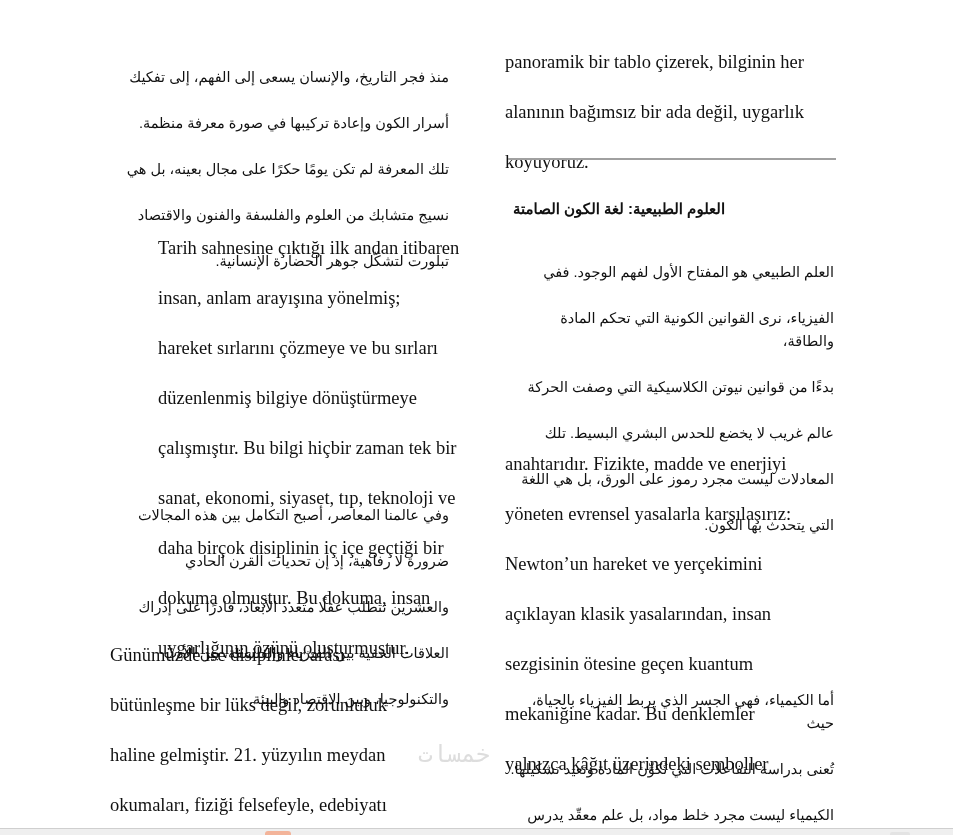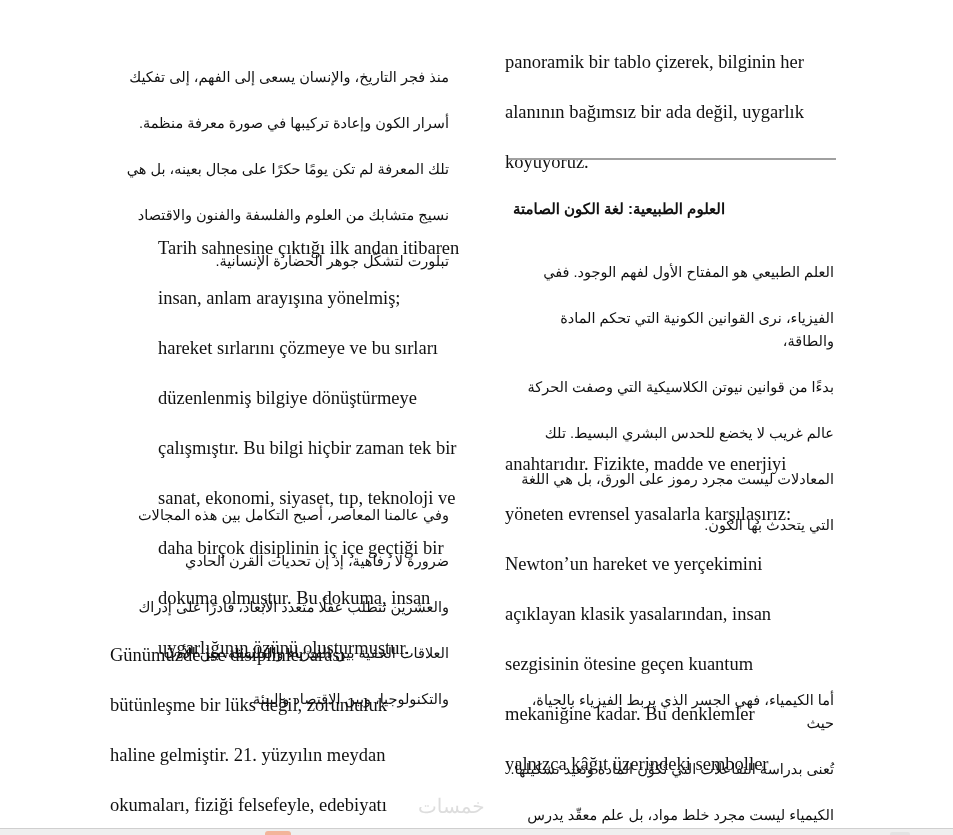--- a/index.html
+++ b/index.html
@@ -81,24 +81,24 @@
       line-height: 22px;
     }
     #ar-natural { position: absolute; top: 235px; left: 0; width: 328px; }
     #tr-nature { position: absolute; top: 427px; left: 2px; width: 345px; }
     #ar-chem { position: absolute; top: 663px; left: 0; width: 328px; }
     #tr-chem { position: absolute; top: 810px; left: 2px; width: 345px; height: 22px; overflow: hidden; }
 
     .watermark {
       position: absolute;
       left: 418px;
-      top: 794px;
-      font-size: 20px;
+      top: 740px;
+      font-size: 24px;
       color: #d8d8d8;
-      font-family: Liberation Sans, sans-serif;
+      font-family: Liberation Mono, monospace;
       direction: rtl;
       opacity: 0.85;
       letter-spacing: 1px;
     }
 
     .bottom-bar {
       position: absolute;
       left: 0;
       top: 828px;
       width: 953px;

